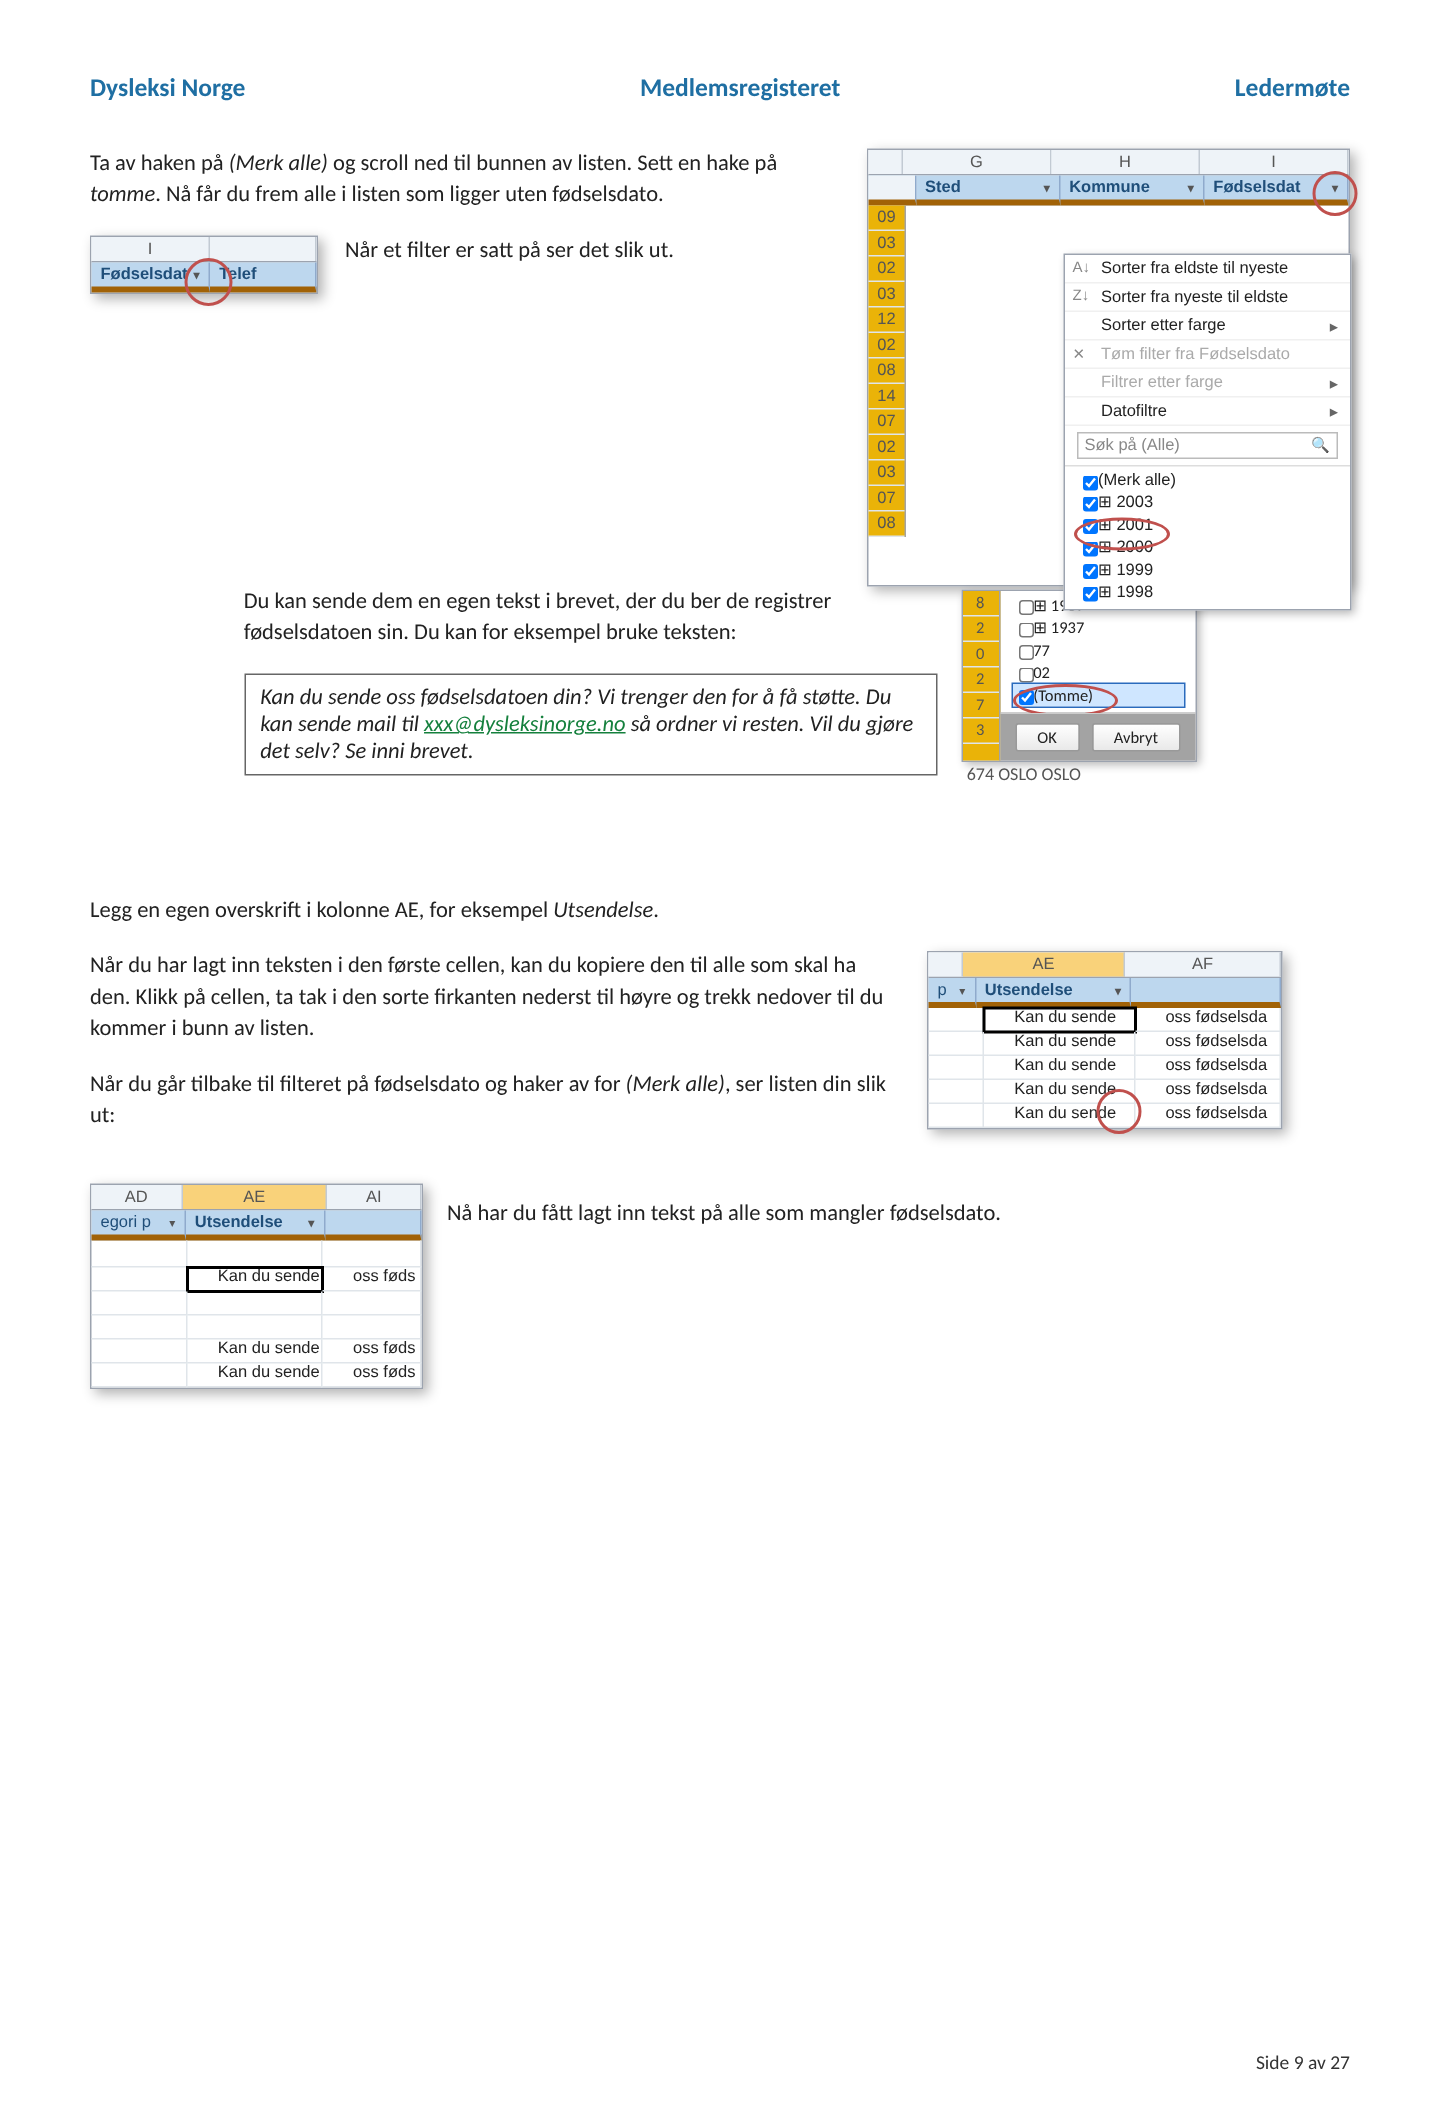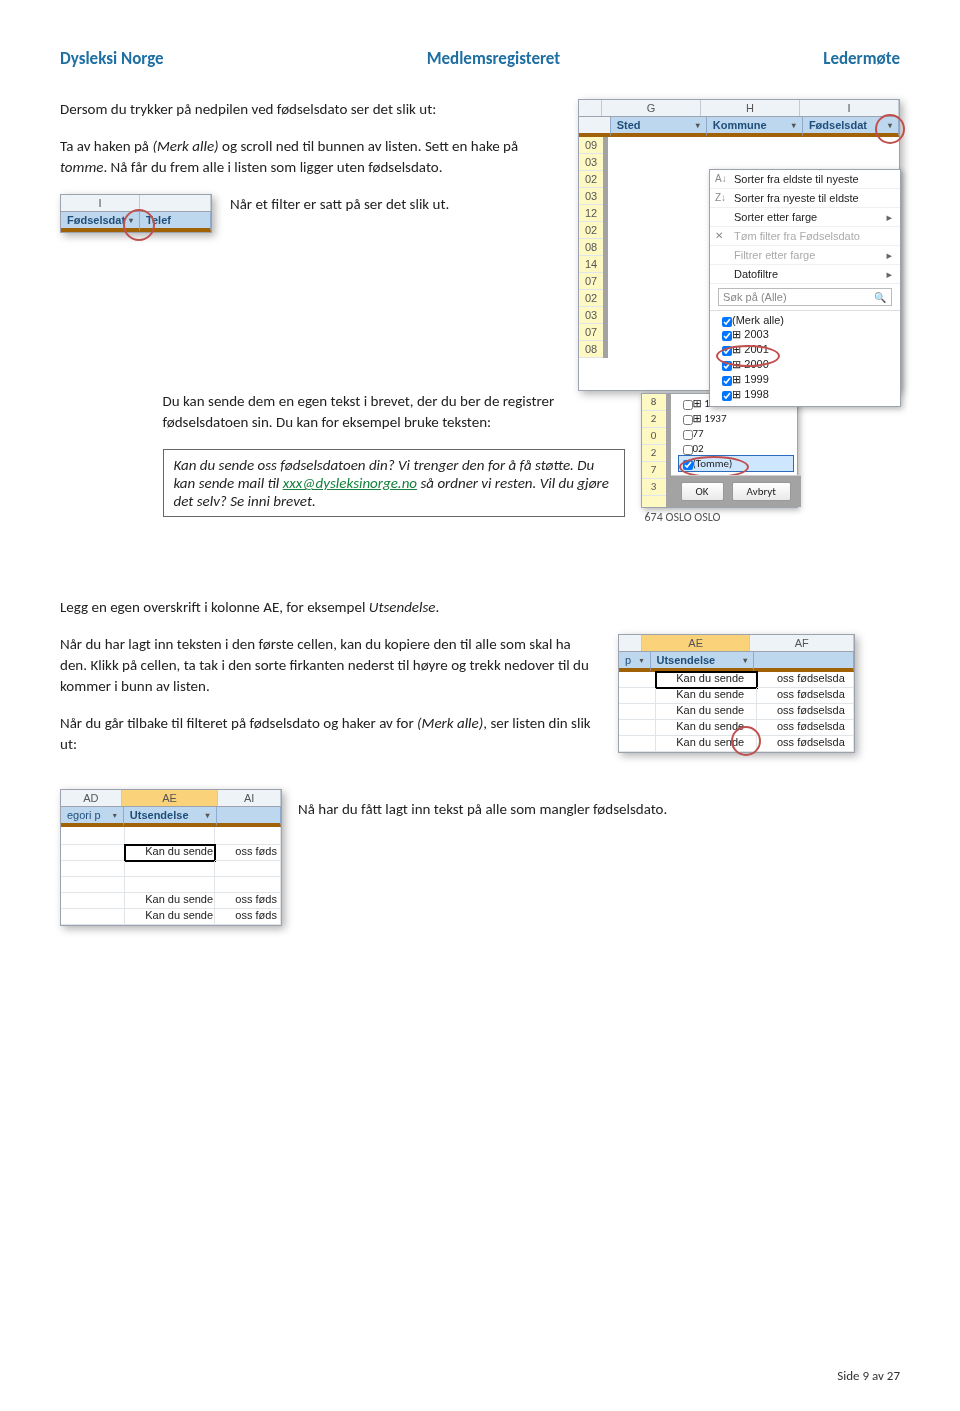--- a/index.html
+++ b/index.html
@@ -77,21 +77,21 @@
     color: #1f4e79;
   }
   .xl-tblhdr > div {
     border-right: 1px solid #8faacc;
     border-bottom: 4px solid #a16207;
     padding: 2px 6px;
     display:flex; align-items:center; justify-content:space-between;
   }
   .drop { font-size: 8px; color:#555; margin-left:4px; }
   .xl-body { display:flex; }
-  .xl-rownums { background:#fef9c3; border-right:5px solid #a3a3a3; }
+  .xl-rownums { background:#eab308; border-right:1px solid #a3a3a3; }
   .xl-rownums div { height:16px; line-height:16px; text-align:center; padding:0 3px; border-bottom:1px solid #dfe5ec; color:#555; width:18px;}
   .xl-cells { flex:1; }
   .xl-row { display:flex; height:16px; }
   .xl-row > div { border-right:1px solid #e0e5ea; border-bottom:1px solid #e0e5ea; padding-left:20px; overflow:hidden; white-space:nowrap; }
   .sel-cell { outline:2px solid black; outline-offset:-1px; }
   .circle {
     position:absolute;
     border:2px solid #c0504d;
     border-radius:50%;
     pointer-events:none;
@@ -140,21 +140,20 @@
 <body>
 
 <div class="hdr">
   <span>Dysleksi Norge</span>
   <span>Medlemsregisteret</span>
   <span>Ledermøte</span>
 </div>
 
 <div class="two-col">
   <div class="left-col">
-    <p>Dersom du trykker på nedpilen ved fødselsdato ser det slik ut:</p>
     <p>
       <span>Ta av haken på </span><span class="italic">(Merk alle)</span><span> og scroll ned til bunnen av listen. Sett en hake på </span><span class="italic">tomme</span><span>. Nå får du frem alle i listen som ligger uten fødselsdato.</span>
     </p>
     <div class="indent-img-left">
 
       <div class="xl rel" style="width:150px;">
         <div class="xl-colhdr">
             <div style="width:78px">I</div>
             <div style="width:70px"></div>
           </div>

